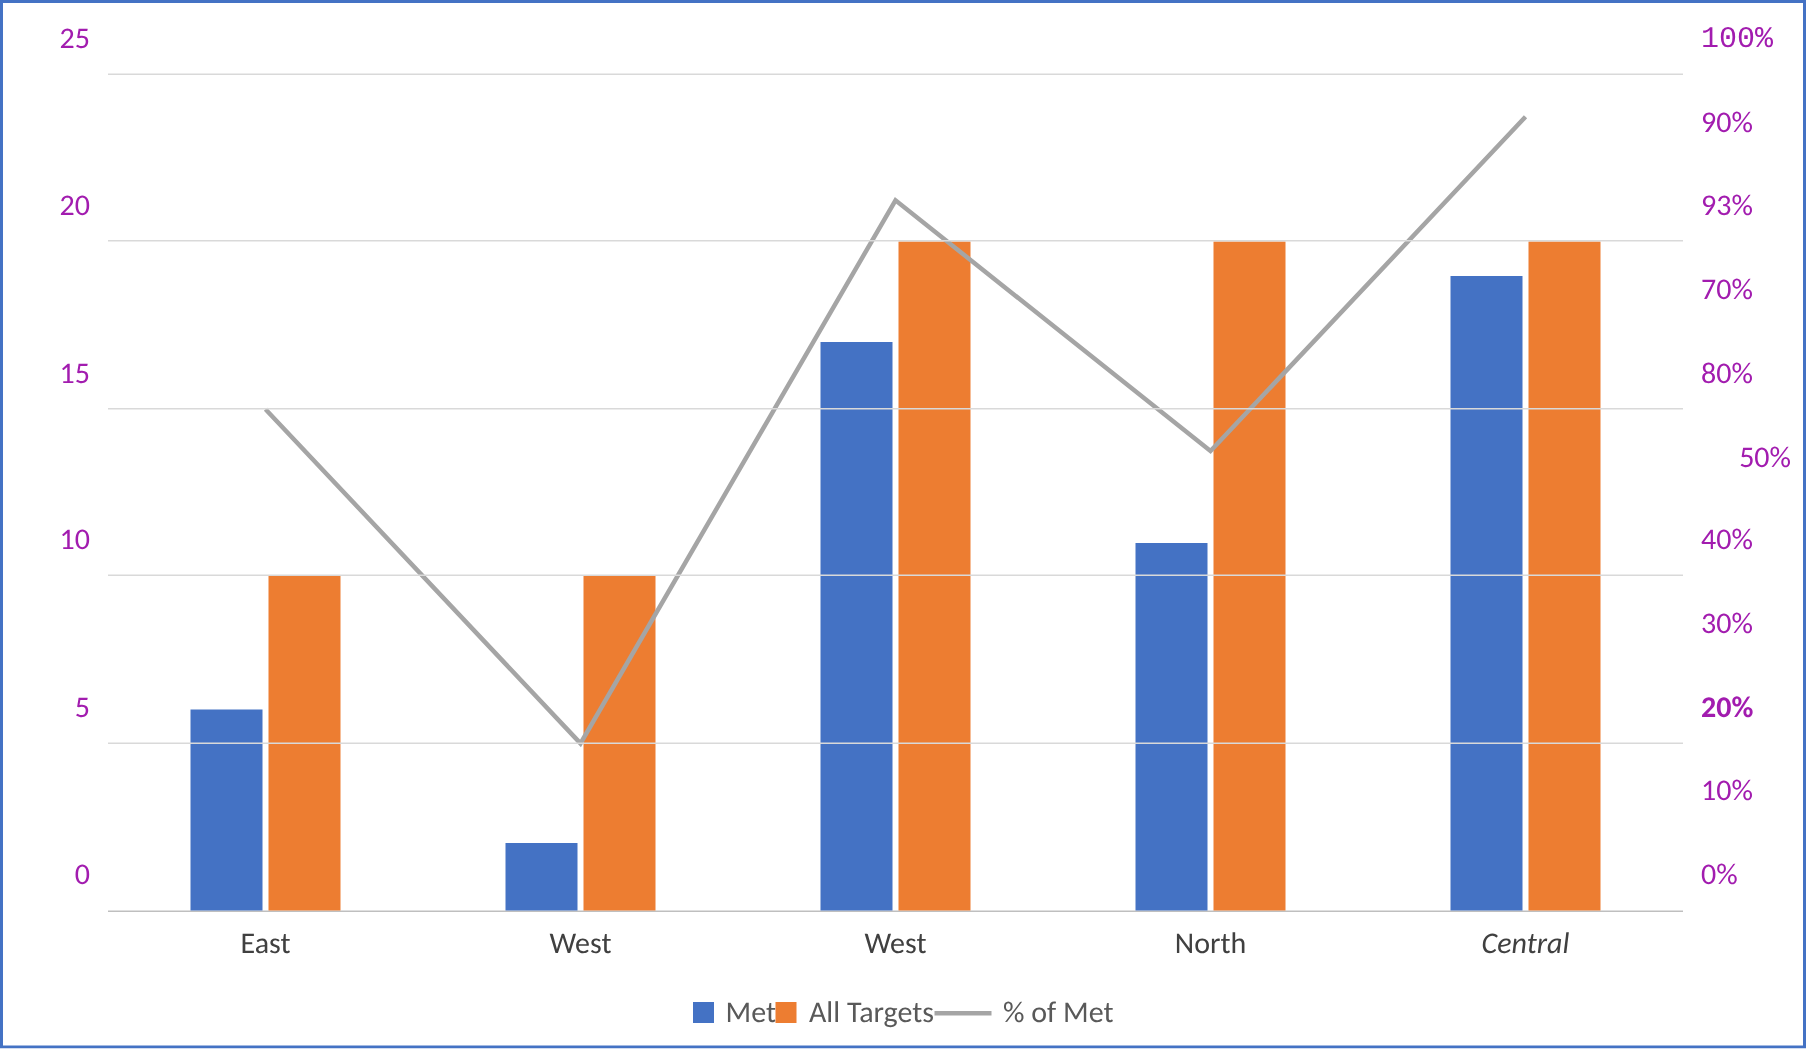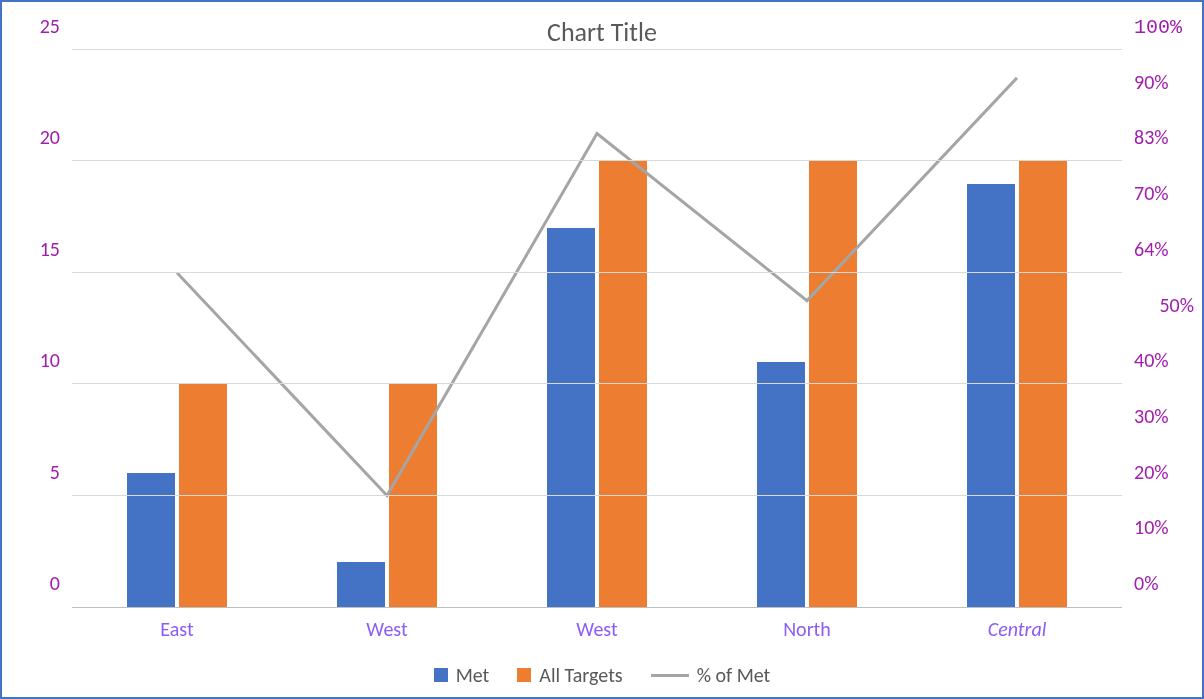--- a/index.html
+++ b/index.html
@@ -74,39 +74,38 @@
     position: absolute;
     bottom: 0;
   }
   .bar.met { background: #4472c4; }
   .bar.all { background: #ed7d31; }
   .x-label {
     position: absolute;
     top: 100%;
     padding-top: 10px;
     font-size: 20px;
-    color: #8b5cf6;
+    color: #404040;
     text-align: center;
     transform: translateX(-50%);
   }
   svg.line-svg {
     position: absolute;
     inset: 0;
     width: 100%;
     height: 100%;
     overflow: visible;
   }
   .legend {
     position: absolute;
     bottom: 10px;
     left: 0;
     right: 0;
     display: flex;
     justify-content: center;
-    gap: 28px;
     font-size: 20px;
     color: #595959;
     align-items: center;
   }
   .legend-item {
     display: flex;
     align-items: center;
     gap: 8px;
   }
   .swatch {
@@ -119,21 +118,20 @@
   .swatch.line {
     width: 38px;
     height: 3px;
     background: #a5a5a5;
   }
 </style>
 </head>
 <body>
 
 <div class="chart-container">
-  <div class="chart-title">Chart Title</div>
 
   <div class="plot-area">
 
     <div class="xaxis-line"></div>
     <div class="bars-layer">
         <div class="bar met" style="background: rgb(68, 114, 196); left: 55.125px; width: 48.3px; height: 133.68px;"></div>
         <div class="bar all" style="background: rgb(237, 125, 49); left: 106.575px; width: 48.3px; height: 222.8px;"></div>
         <div class="bar met" style="background: rgb(68, 114, 196); left: 265.125px; width: 48.3px; height: 44.56px;"></div>
         <div class="bar all" style="background: rgb(237, 125, 49); left: 316.575px; width: 48.3px; height: 222.8px;"></div>
         <div class="bar met" style="background: rgb(68, 114, 196); left: 475.125px; width: 48.3px; height: 378.76px;"></div>
@@ -152,27 +150,27 @@
       <div class="gridline" style="bottom: 40%;"></div>
       <div class="y-left-label" style="bottom: 40%;">10</div>
       <div class="gridline" style="bottom: 60%;"></div>
       <div class="y-left-label" style="bottom: 60%;">15</div>
       <div class="gridline" style="bottom: 80%;"></div>
       <div class="y-left-label" style="bottom: 80%;">20</div>
       <div class="gridline" style="bottom: 100%;"></div>
       <div class="y-left-label" style="bottom: 100%;">25</div>
       <div class="y-right-label" style="bottom: 0%;">0%</div>
       <div class="y-right-label" style="bottom: 10%;">10%</div>
-      <div class="y-right-label" style="bottom: 20%;">20%</div>
+      <div class="y-right-label" style="bottom: 20%; font-weight: bold;">20%</div>
       <div class="y-right-label" style="bottom: 30%;">30%</div>
       <div class="y-right-label" style="bottom: 40%; margin-top: 21px;">40%</div>
       <div class="y-right-label" style="bottom: 50%; text-align: right;">50%</div>
-      <div class="y-right-label" style="bottom: 60%;">64%</div>
+      <div class="y-right-label" style="bottom: 60%;">80%</div>
       <div class="y-right-label" style="bottom: 70%;">70%</div>
-      <div class="y-right-label" style="bottom: 80%;">83%</div>
+      <div class="y-right-label" style="bottom: 80%;">93%</div>
       <div class="y-right-label" style="bottom: 90%;">90%</div>
       <div class="y-right-label" style="bottom: 100%; font-family: Liberation Mono, monospace;">100%</div>
       <div class="x-label" style="left: 105px;">East</div>
       <div class="x-label" style="left: 315px;">West</div>
       <div class="x-label" style="left: 525px;">West</div>
       <div class="x-label" style="left: 735px;">North</div>
       <div class="x-label" style="left: 945px; font-style: italic;">Central</div>
     </div>
 
   <div class="legend">

